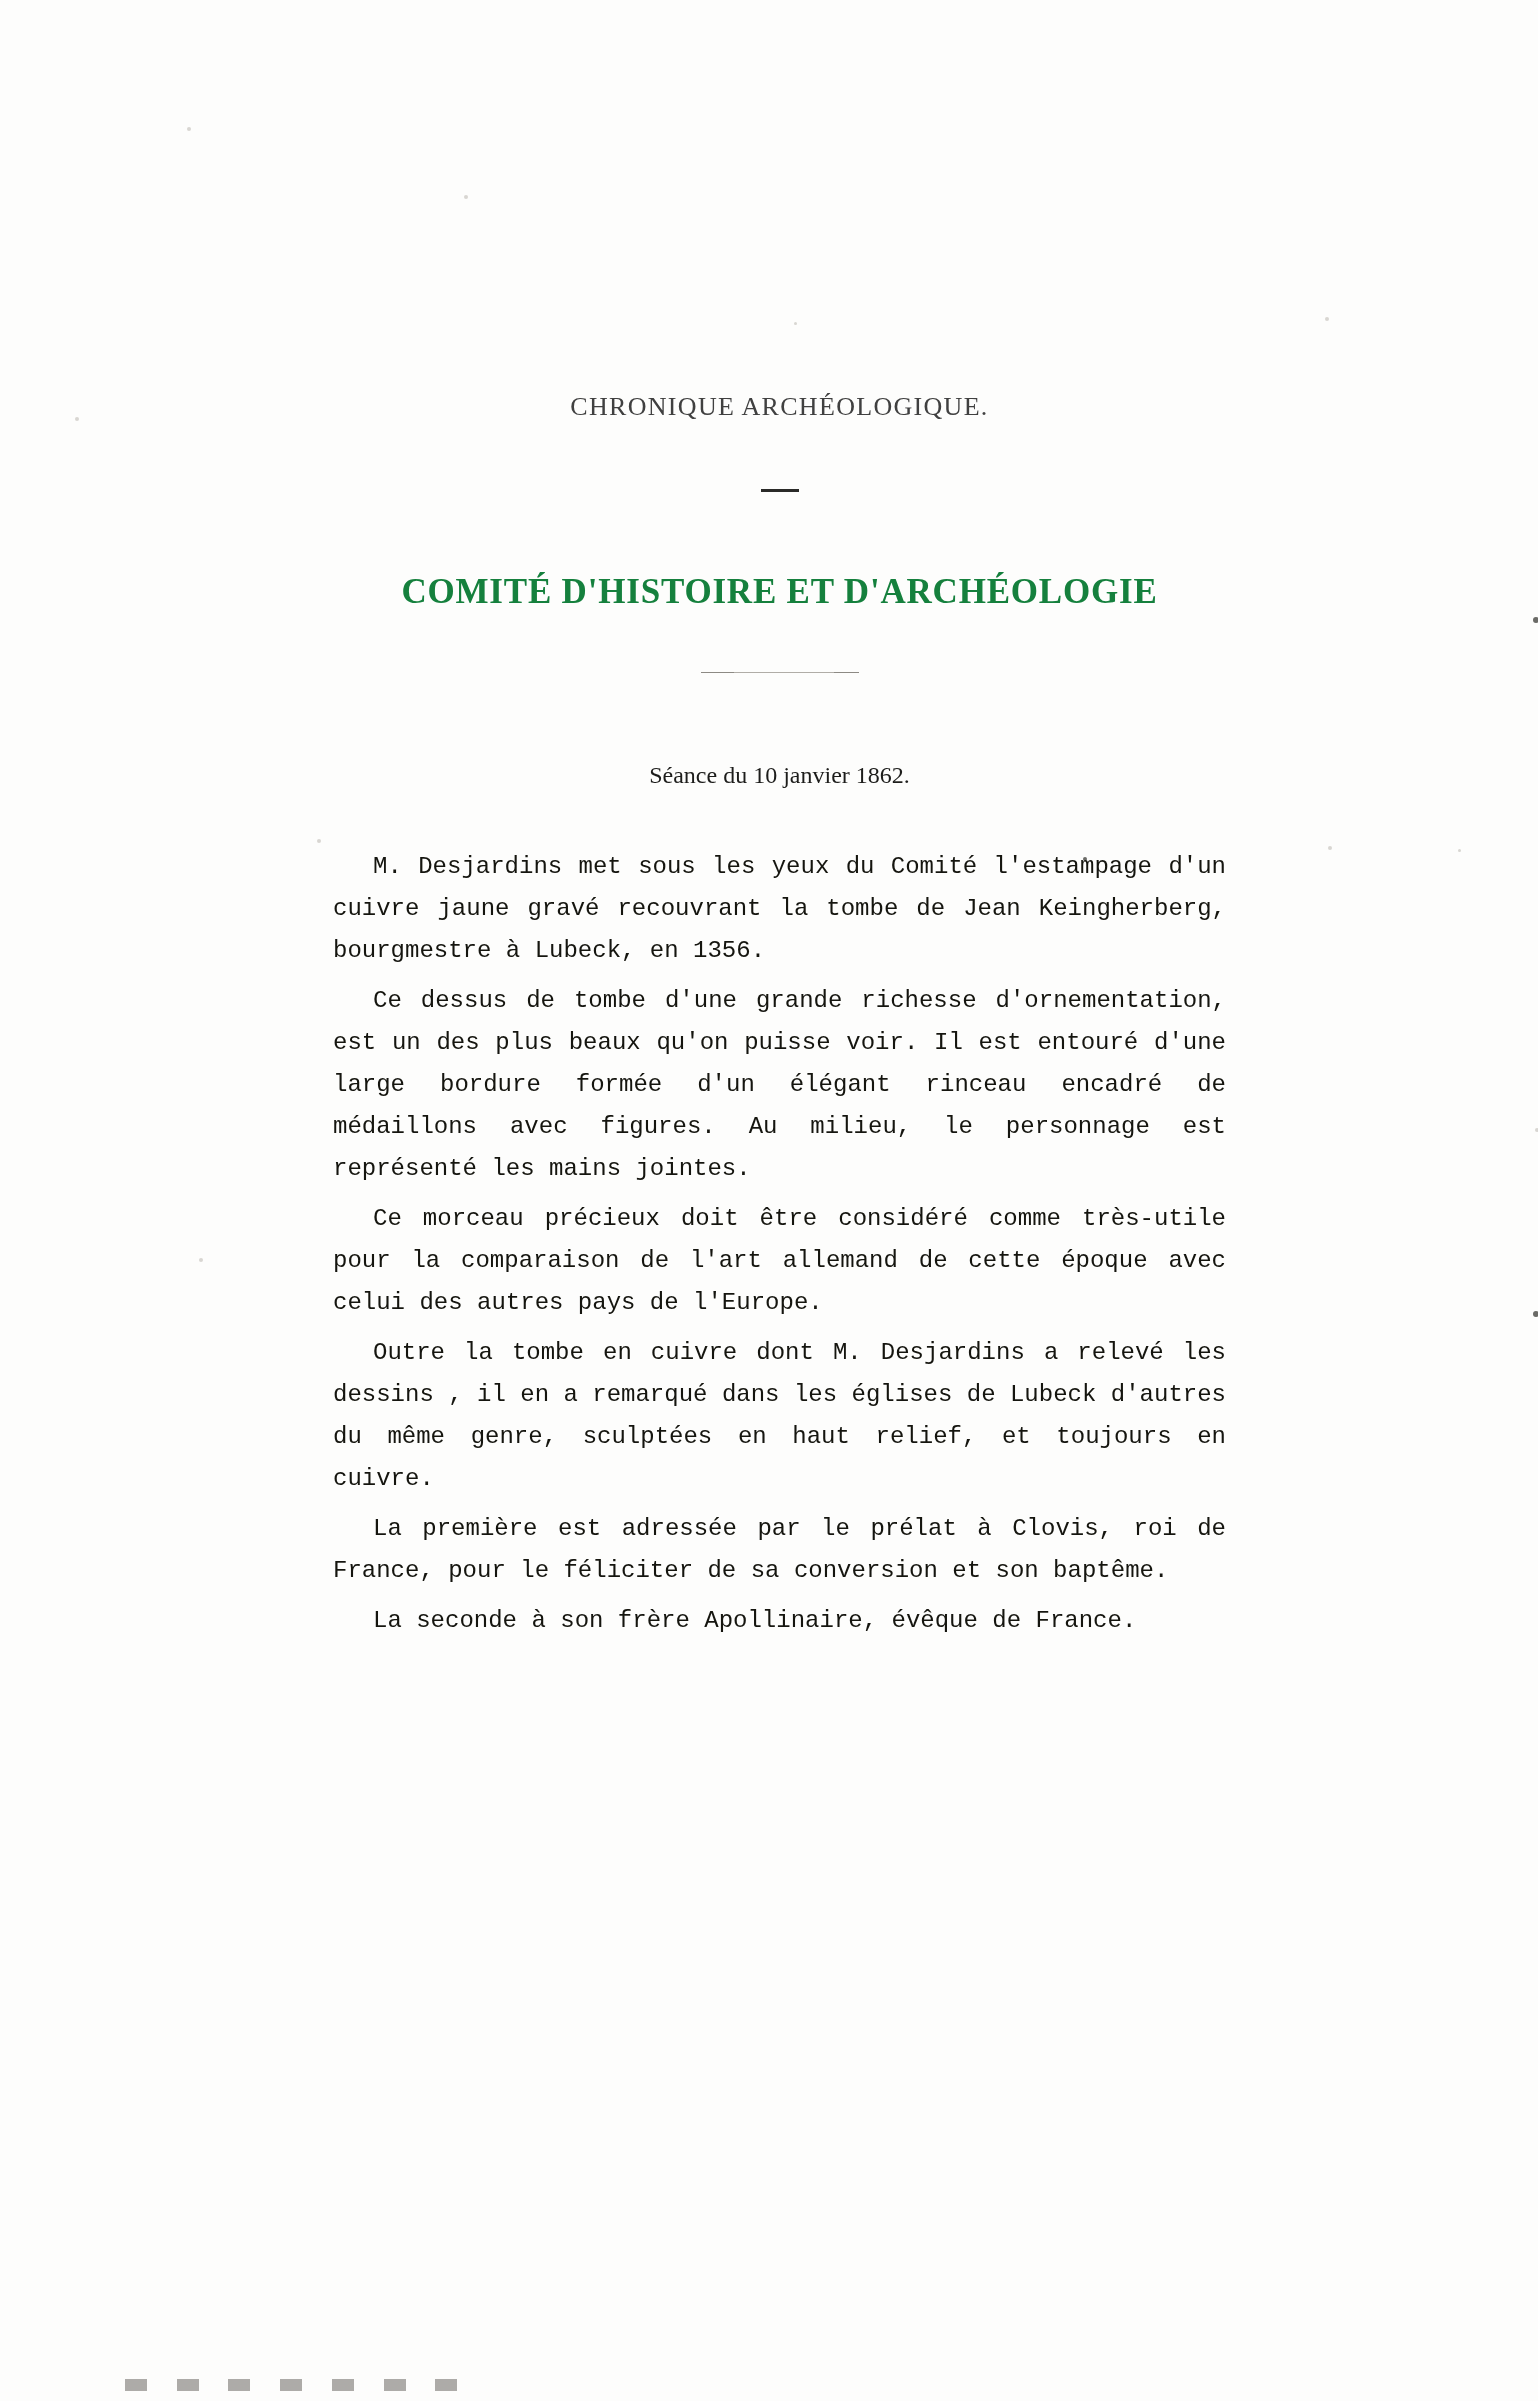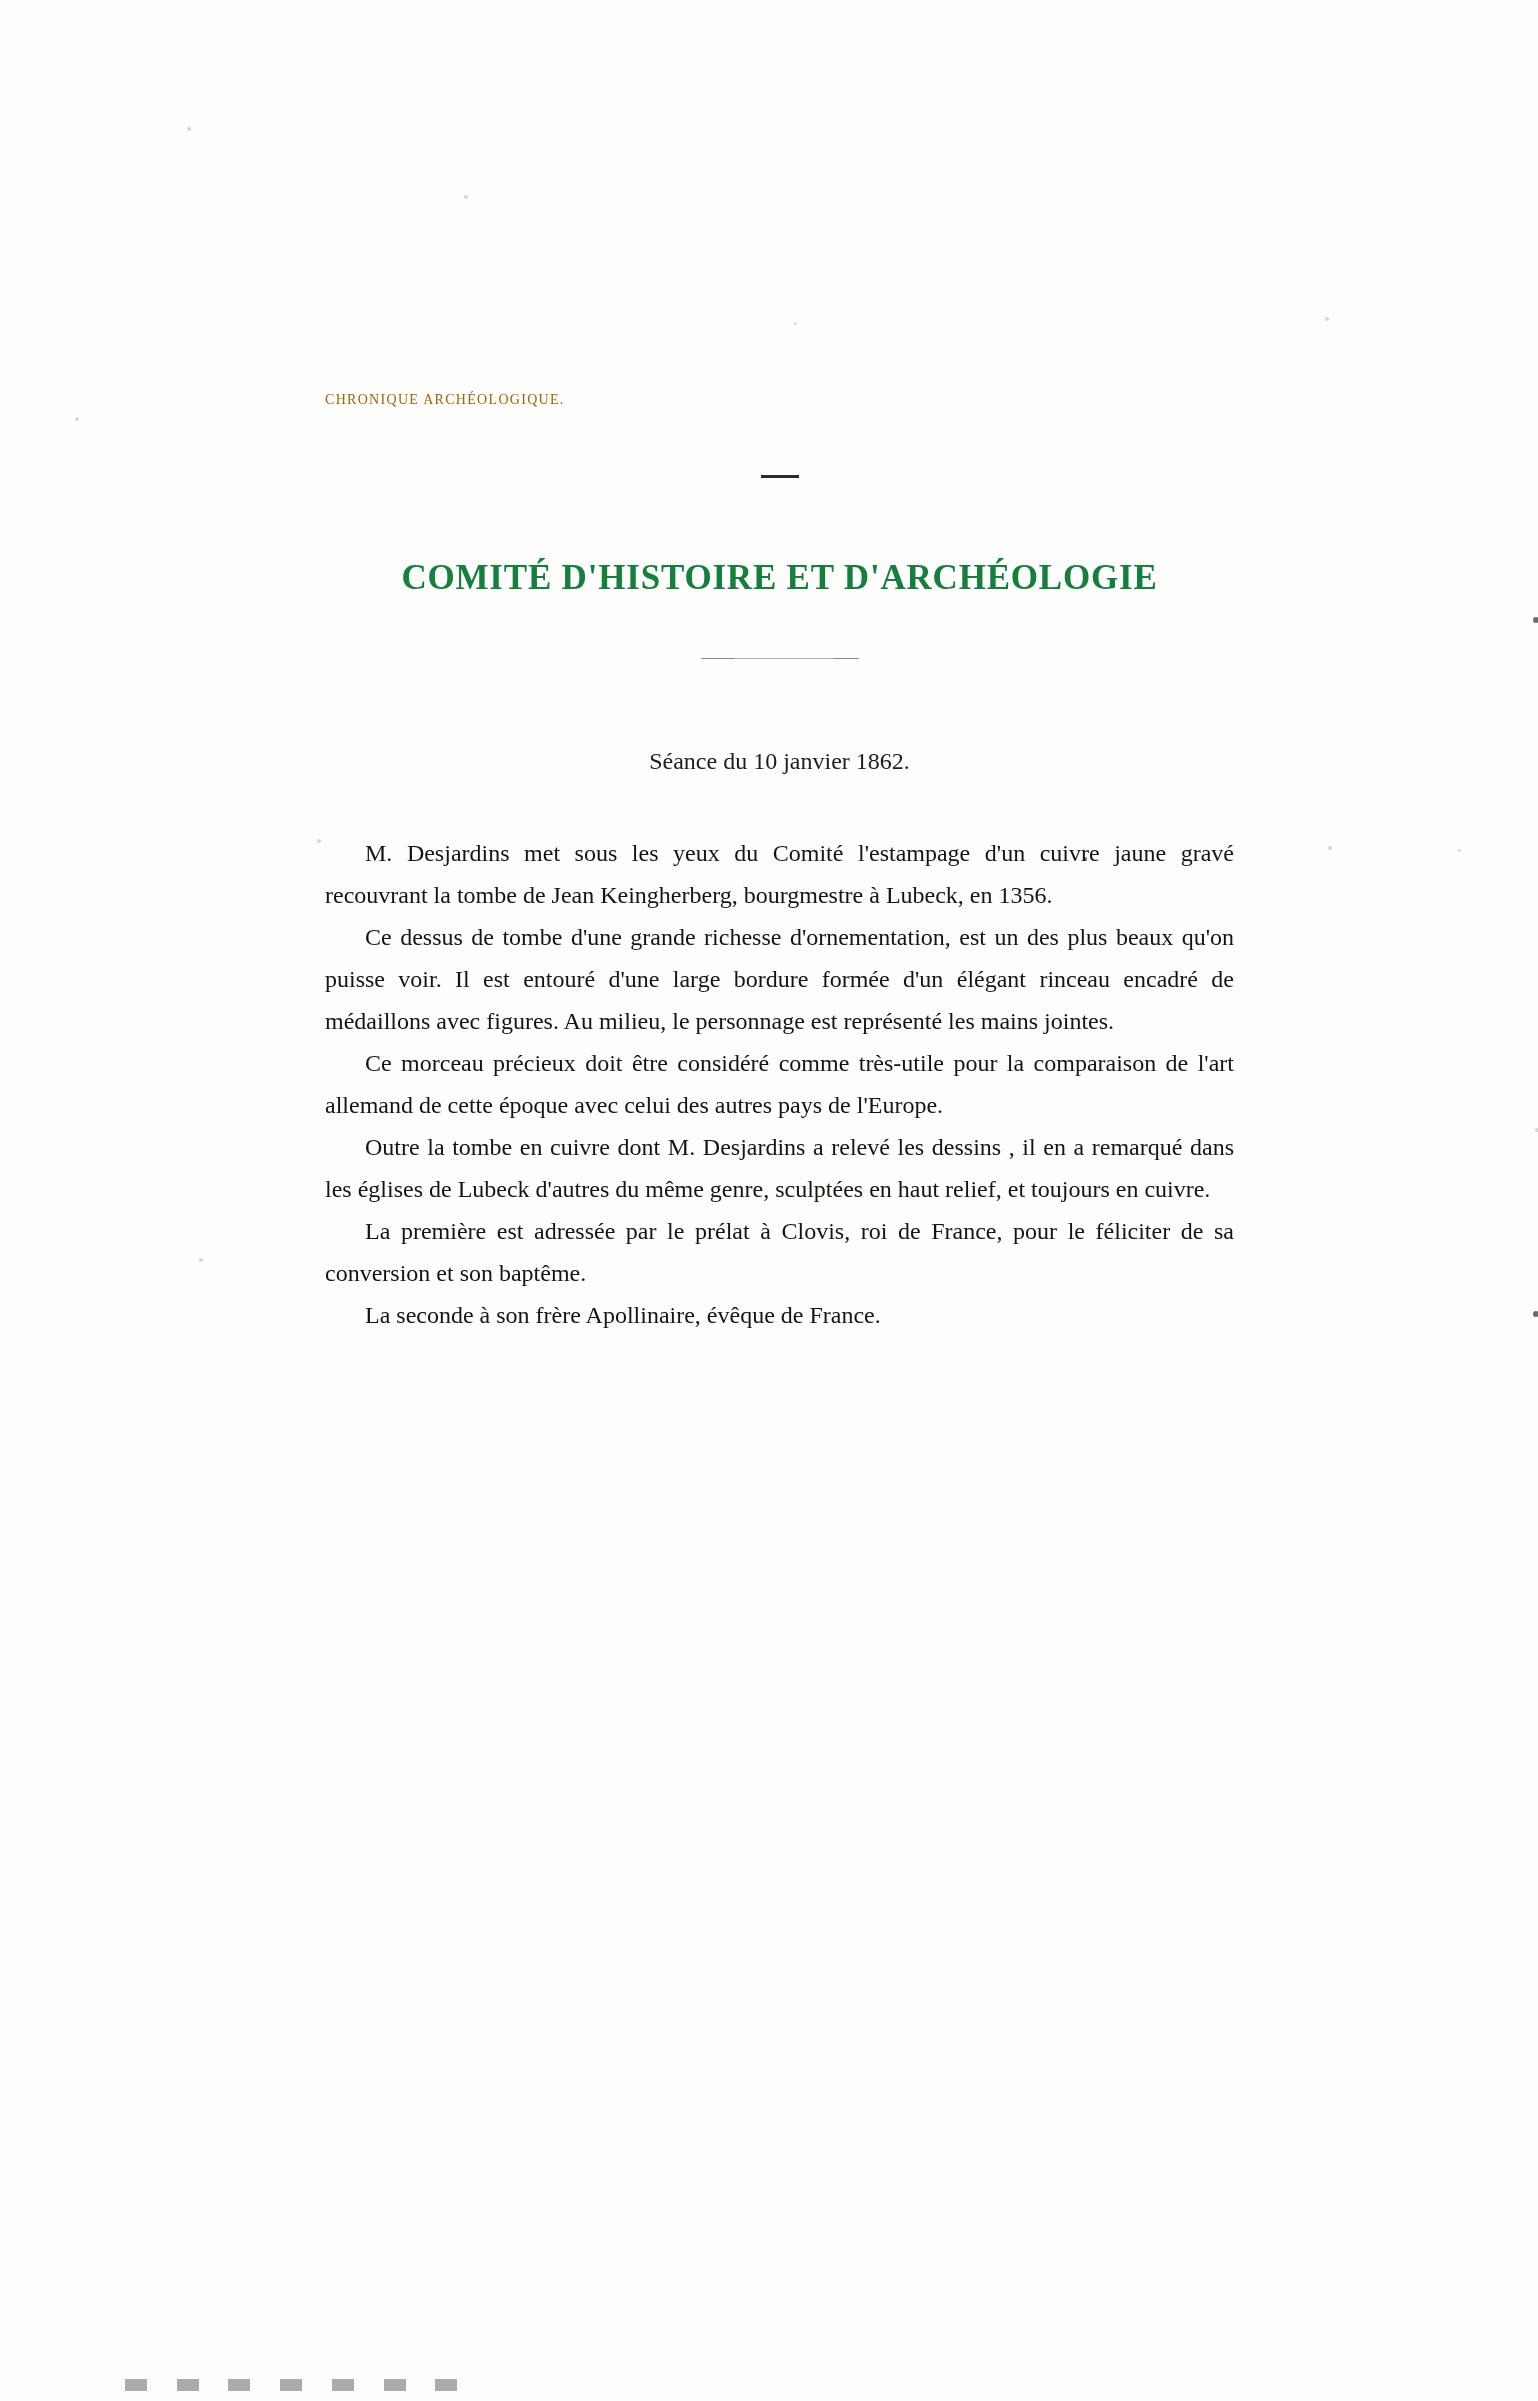--- a/index.html
+++ b/index.html
@@ -28,24 +28,25 @@
     opacity: .55;
   }
   .content {
     position: absolute;
     left: 325px;
     top: 0;
     width: 909px;
   }
   .running-head {
     margin-top: 392px;
+    text-align: center;
     font-family: "Liberation Serif", serif;
-    font-size: 14px;
+    font-size: 26px;
     letter-spacing: 1.3px;
-    color: #a16207;
+    color: #404040;
   }
   .rule-short {
     width: 38px;
     height: 2.5px;
     background: #2a2a28;
     margin: 67px auto 0 auto;
   }
   .doc-title {
     margin-top: 80px;
     text-align: center;
@@ -79,22 +80,23 @@
   .session .ital {
   }
   .body-text {
     margin-top: 57px;
     font-size: 24px;
     line-height: 42px;
     text-align: justify;
     color: #15150f;
   }
   .body-text p {
-    margin: 0;
+    margin: 8px;
     text-indent: 40px;
+    font-family: Liberation Mono, monospace;
   }
   .dot-accent {
     position: absolute;
     width: 5.8px;
     height: 5.8px;
     background: #3a3a36;
     border-radius: 50%;
     opacity: .75;
   }
   .bottom-marks {

